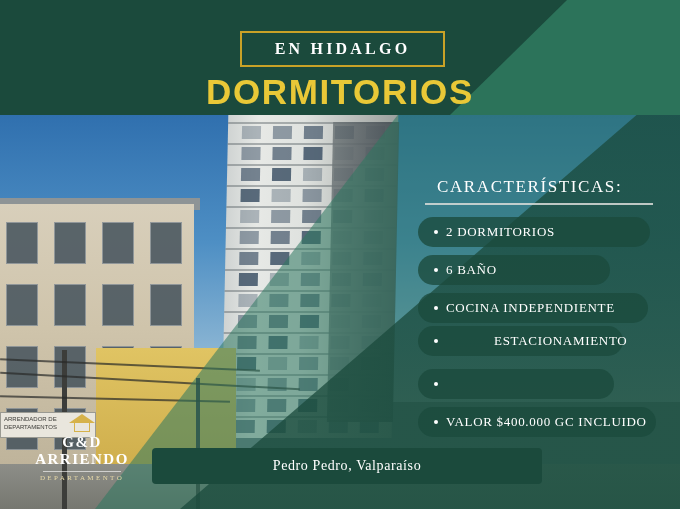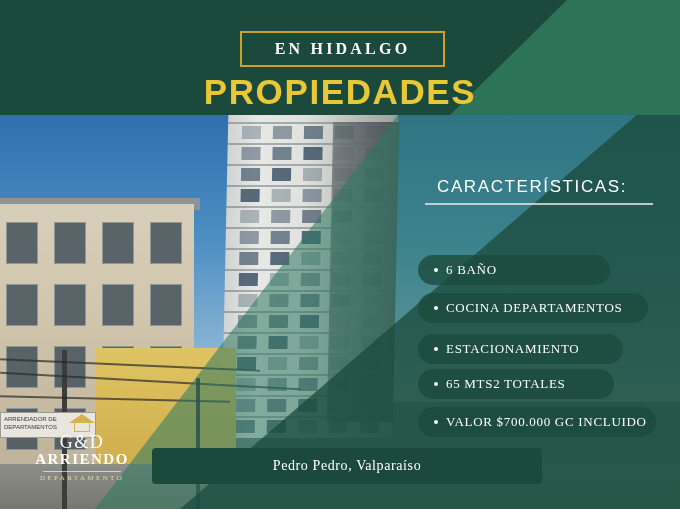--- a/index.html
+++ b/index.html
@@ -165,21 +165,21 @@
     letter-spacing: 1.6px;
   }
 
   
   .feat-title {
     position: absolute;
     left: 437px; top: 177px;
     color: #ffffff;
     font-size: 17px;
     letter-spacing: 1.6px;
-    font-family: Liberation Sans, sans-serif;
+    font-family: Liberation Serif, serif;
   }
   .feat-underline {
     position: absolute;
     left: 425px; top: 203px;
     width: 228px; height: 2px;
     background: #d9dcd8;
     opacity: .85;
   }
   .pill {
     position: absolute;
@@ -245,23 +245,23 @@
   }
   .logo-mark .body {
     position: absolute;
     left: 5px; top: 9px;
     width: 16px; height: 9px;
     border: 1.5px solid #d6b24a;
     border-top: none;
     box-sizing: border-box;
   }
   .logo-l1 {
-    font-size: 18px;
+    font-size: 15px;
     letter-spacing: 1.5px;
-    font-weight: normal;
+    font-weight: bold;
     line-height: 17px;
   }
   .logo-l2 {
     font-size: 15px;
     letter-spacing: 1.5px;
     font-weight: bold;
     line-height: 17px;
   }
   .logo-l3 {
     font-size: 7px;
@@ -412,44 +412,47 @@
   <div class="green-overlay2"></div>
   <div class="green-overlay"></div>
 
   <div class="header-band"></div>
   <div class="header-light-wedge"></div>
 
   <div class="en-arriendo-box">
     <span class="en-arriendo-text">EN HIDALGO</span>
   </div>
 
-  <div class="dept-title">PROPIEDADES</div>
+  <div class="dept-title">DORMITORIOS</div>
 
   <div class="feat-title">CARACTERÍSTICAS:</div>
   <div class="feat-underline"></div>
 
+  <div class="pill" style="top:217px; width:232px;">
+    <span class="dot"></span>
+    <span>2 DORMITORIOS</span>
+  </div>
   <div class="pill" style="top:255px; width:192px;">
     <span class="dot"></span>
     <span>6 BAÑO</span>
   </div>
   <div class="pill" style="top:293px; width:230px;">
     <span class="dot"></span>
-    <span>COCINA DEPARTAMENTOS</span>
-  </div>
-  <div class="pill" style="top:334px; width:205px;">
+    <span>COCINA INDEPENDIENTE</span>
+  </div>
+  <div class="pill" style="top:326px; width:205px;gap:48px;">
     <span class="dot"></span>
     <span>ESTACIONAMIENTO</span>
   </div>
   <div class="pill" style="top:369px; width:196px;">
     <span class="dot"></span>
-    <span>65 MTS2 TOTALES</span>
   </div>
   <div class="pill" style="top:407px; width:238px;">
     <span class="dot"></span>
-    <span>VALOR $700.000 GC INCLUIDO</span>
+    <span>VALOR $400.000 GC INCLUIDO</span>
   </div>
 
   <div class="address-bar">
     <span>Pedro Pedro, Valparaíso</span>
   </div>
 
   <div class="logo">
     <div class="logo-mark">
       <div class="roof"></div>
       <div class="body"></div>

